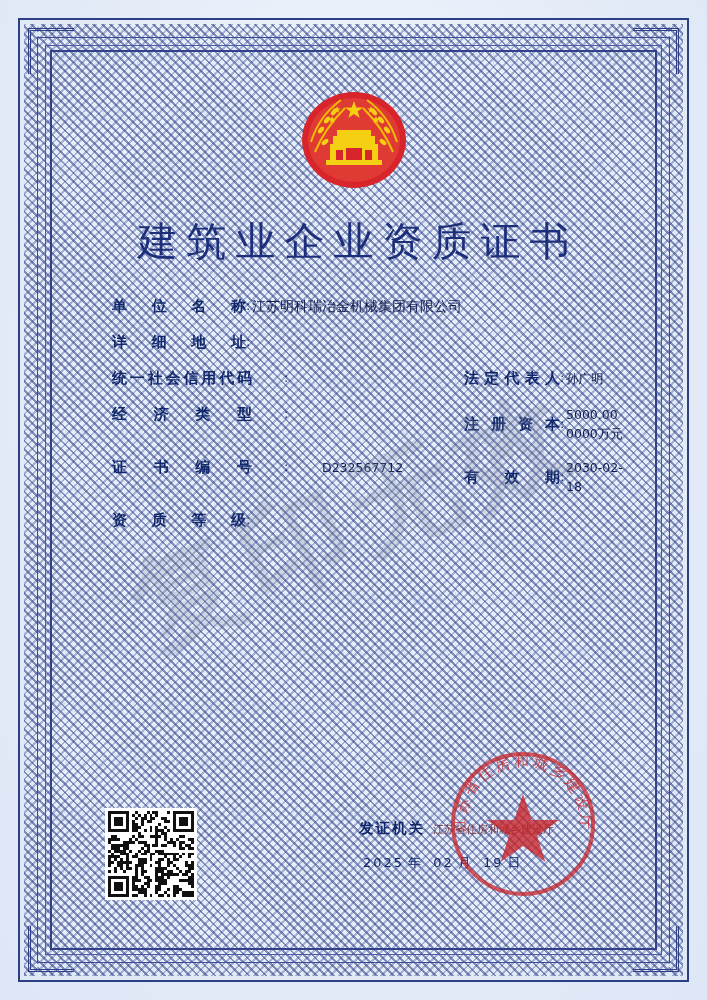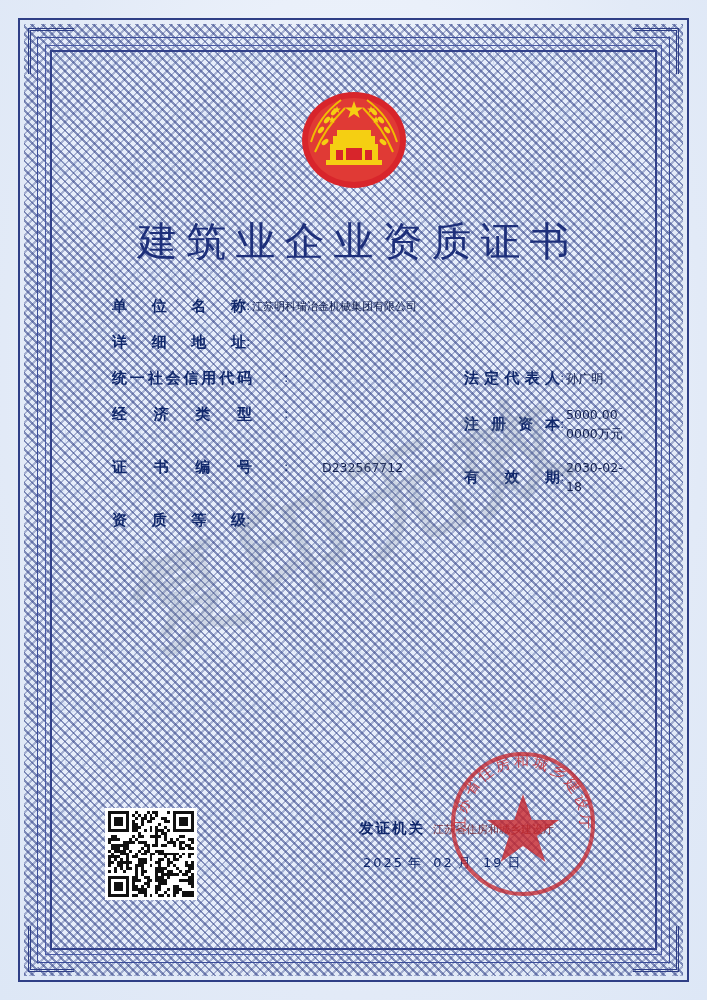--- a/index.html
+++ b/index.html
@@ -159,21 +159,21 @@
     line-height: 20px;
   }
   .colon {
     flex: 0 0 6px;
     font-size: 13px;
     color: #11286b;
     line-height: 20px;
   }
   .fvalue {
     flex: 1 1 auto;
-    font-size: 11px;
+    font-size: 14px;
     color: #13204f;
     line-height: 19px;
     padding-top: 1px;
     word-break: break-all;
   }
 
   
   .frow.split .left-part {
     display: flex;
     flex: 0 0 352px;

